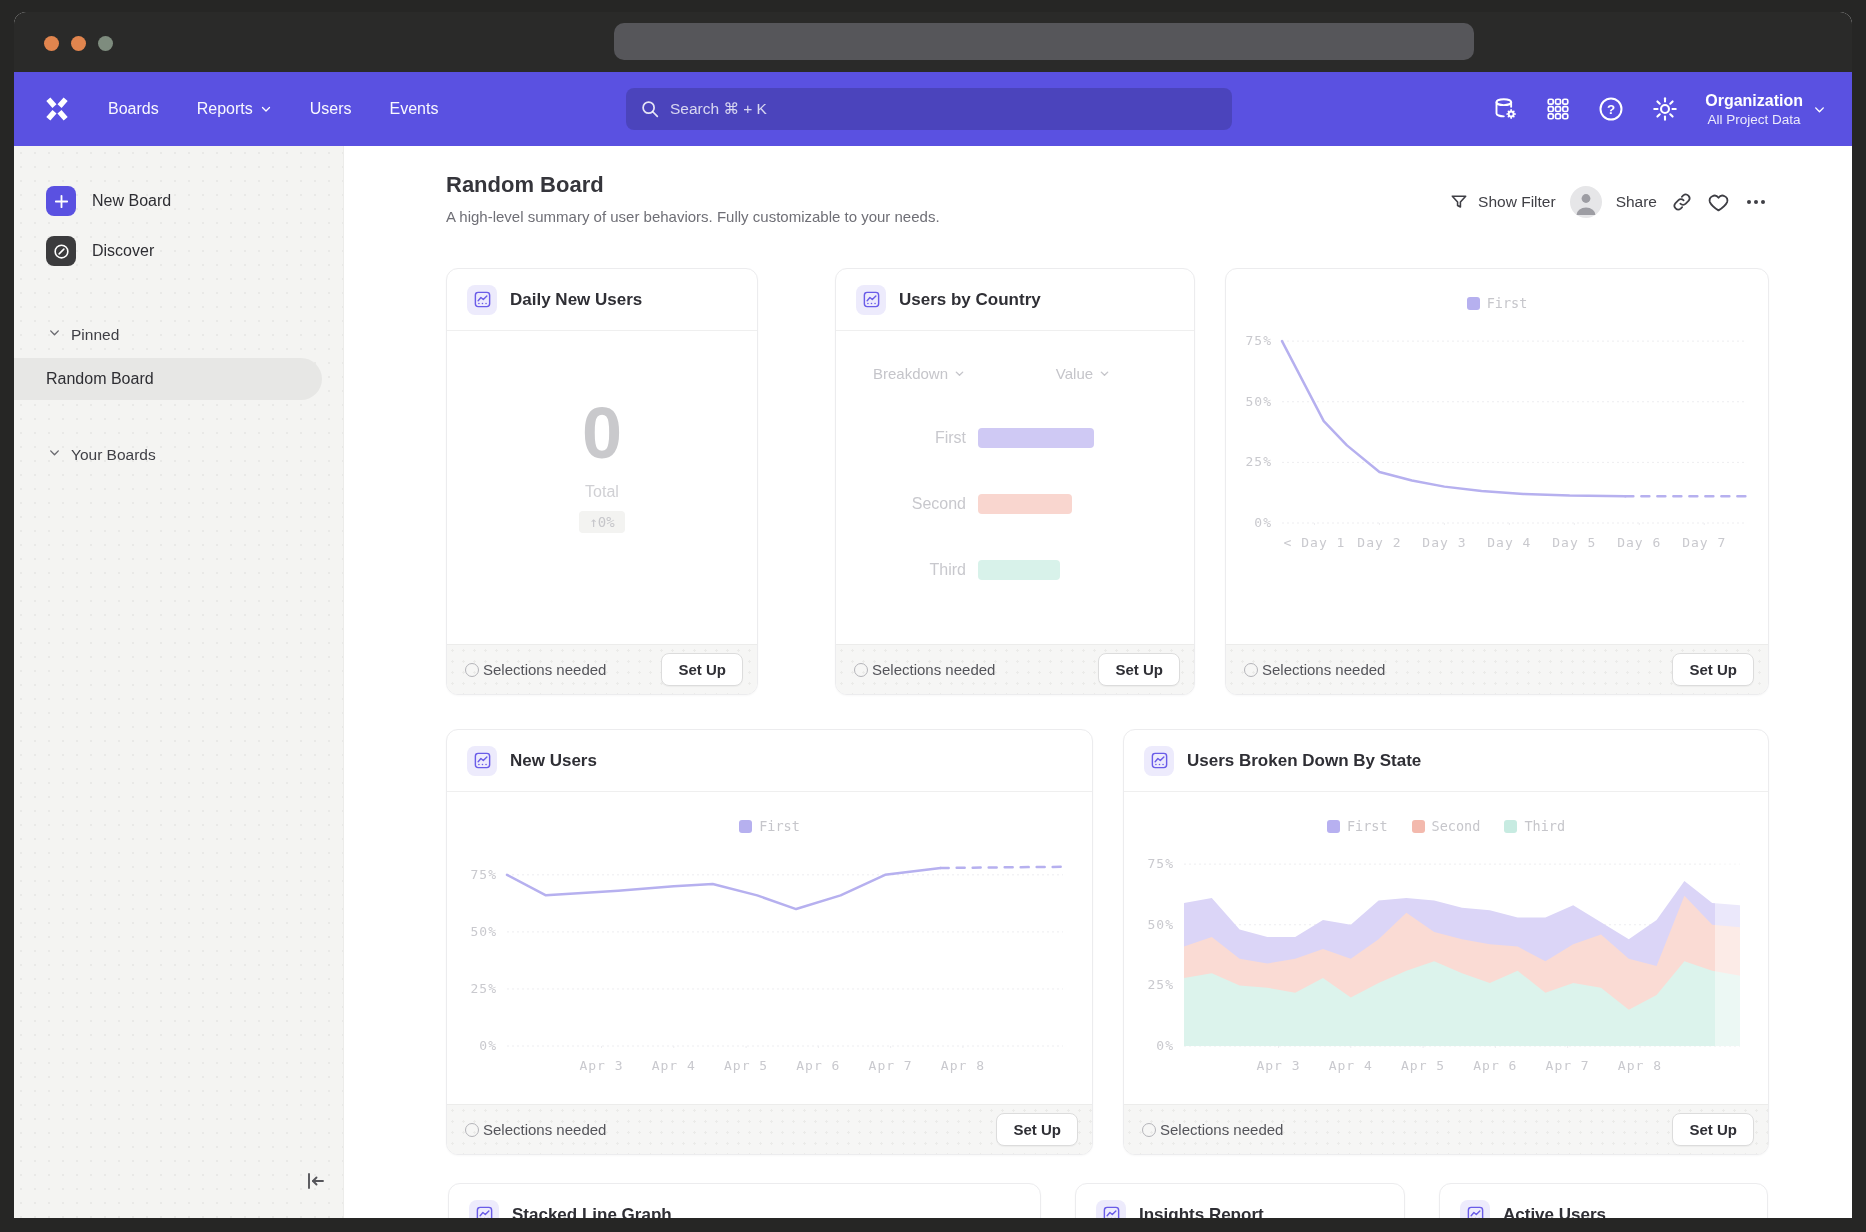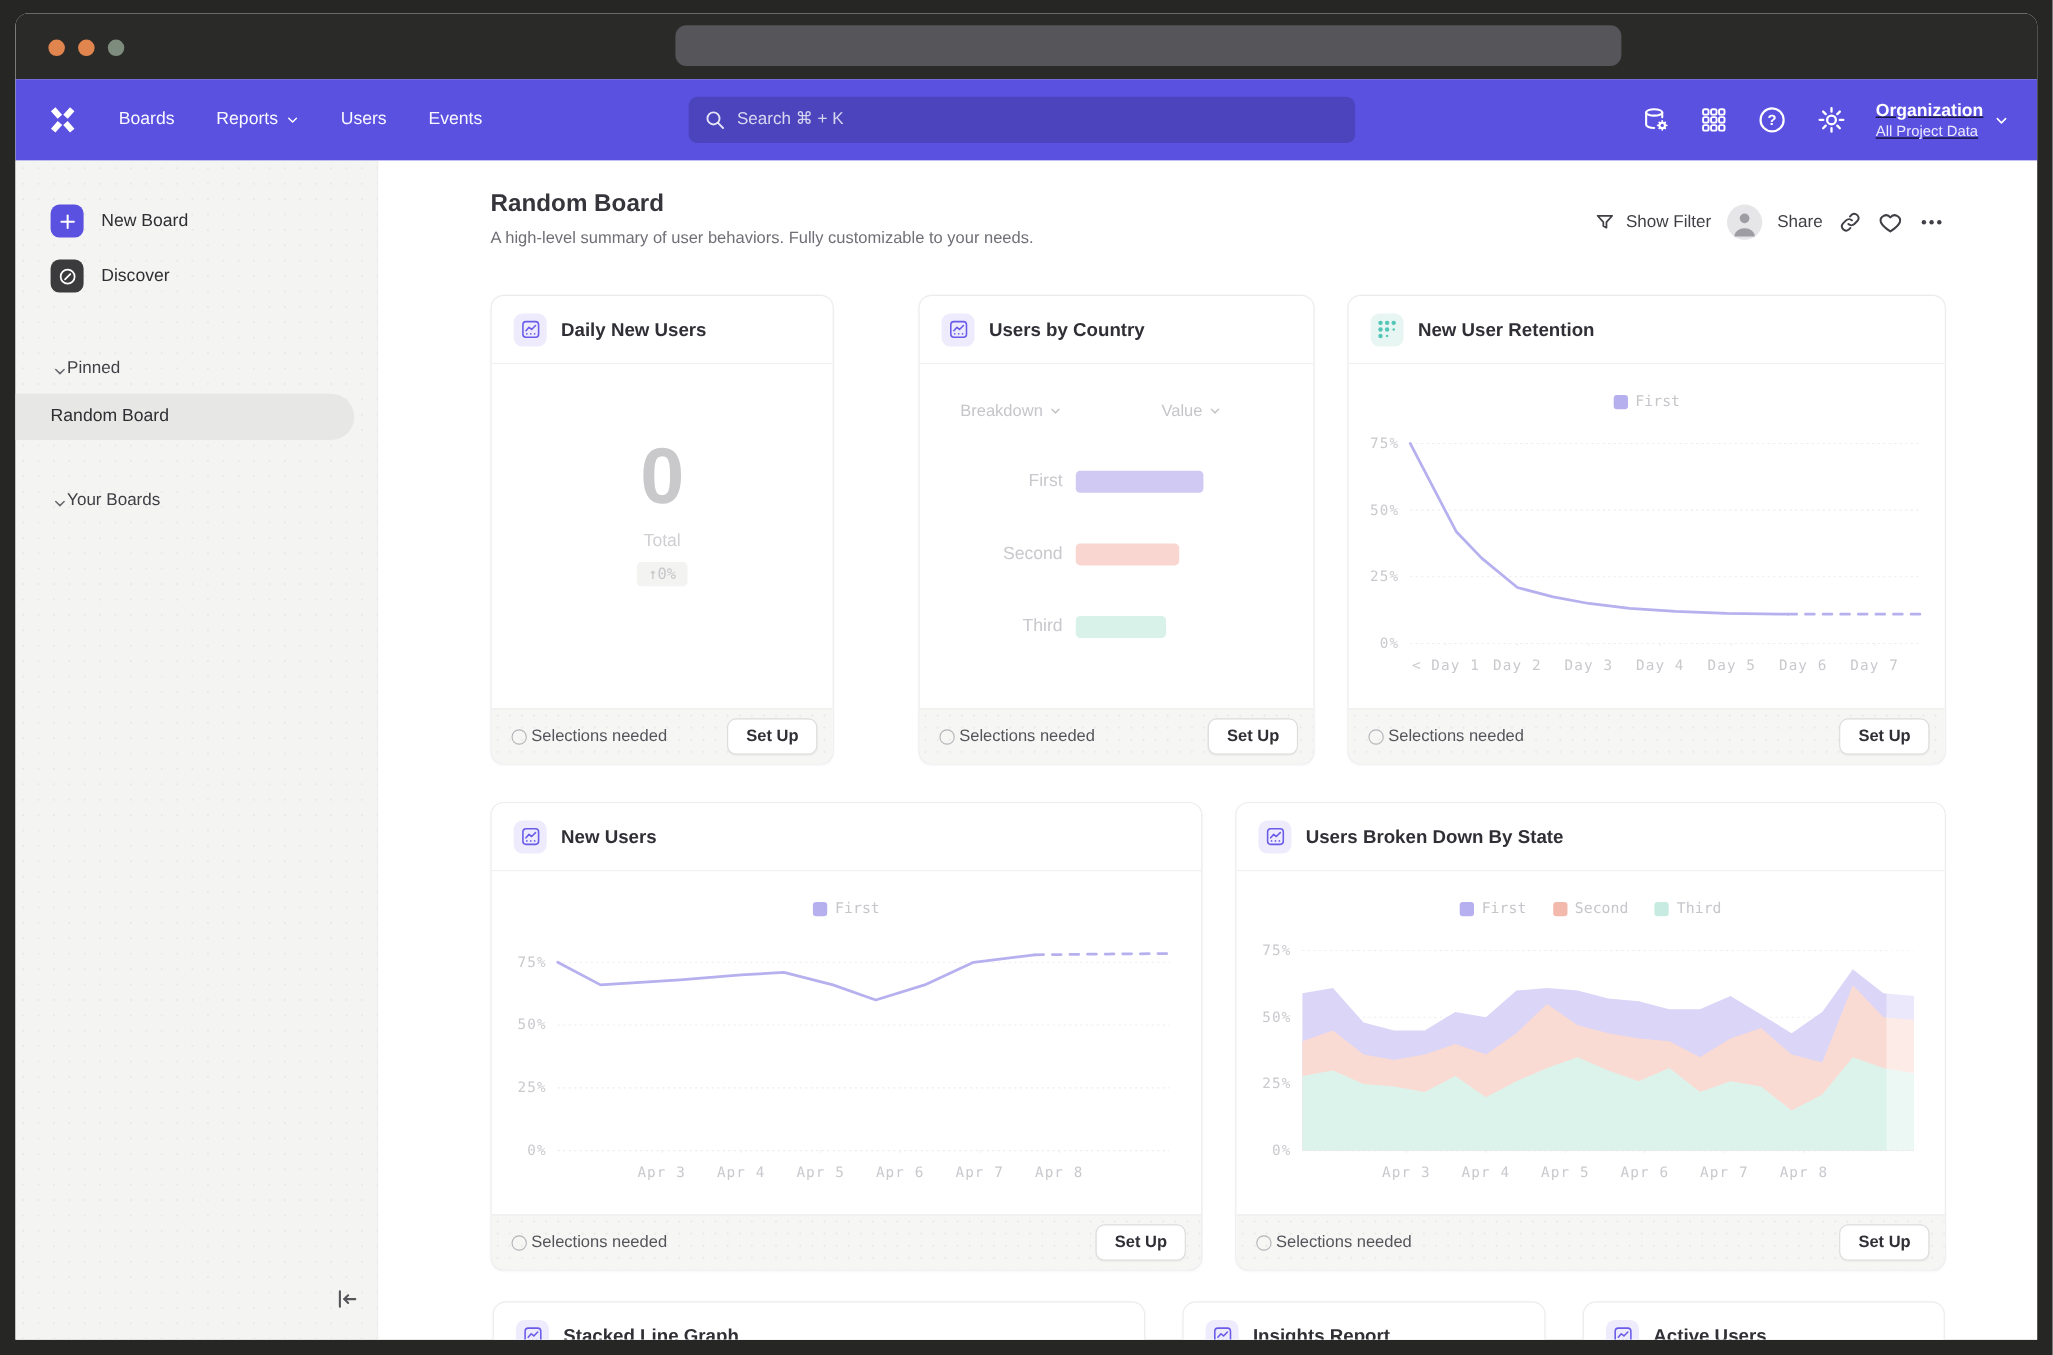--- a/index.html
+++ b/index.html
@@ -29,35 +29,35 @@
   .nav-item { color:rgba(255,255,255,0.96); font-size:16px; background:none; border:none;
     font-family:inherit; display:flex; align-items:center; gap:7px; cursor:pointer; }
   .search-wrap { position:absolute; left:612px; top:16px; width:606px; height:42px; }
   .search-wrap svg { position:absolute; left:13px; top:10px; }
   .search-input { width:100%; height:100%; background:rgba(0,0,0,0.16); border:none;
     border-radius:8px; padding:0 14px 0 44px; color:#fff; font-size:15.5px; font-family:inherit; }
   .search-input::placeholder { color:rgba(255,255,255,0.78); }
   .nav-right { position:absolute; right:26px; top:0; height:74px; display:flex; align-items:center; gap:26px; }
   .icon-btn { background:none; border:none; cursor:pointer; display:flex; align-items:center; }
   .org { display:flex; align-items:center; gap:10px; cursor:pointer; }
-  .org-txt { display:flex; flex-direction:column; align-items:flex-start;text-decoration:underline; }
+  .org-txt { display:flex; flex-direction:column; align-items:center; }
   .org-name { color:#fff; font-weight:700; font-size:16px; line-height:20px; }
   .org-scope { color:rgba(255,255,255,0.88); font-size:13.5px; line-height:17px; }
   
   .content { flex:1; display:flex; min-height:0; }
   .sidebar { width:330px; flex:0 0 auto; position:relative;
     background-color:#f4f4f2;
     background-image:radial-gradient(circle,#e9e9e7 1.1px,transparent 1.2px);
     background-size:14px 14px; border-right:1px solid #ececea; }
   .side-row { display:flex; align-items:center; gap:16px; padding:10px 0 10px 32px; cursor:pointer; }
   .side-ic { width:30px; height:30px; border-radius:8px; display:flex; align-items:center; justify-content:center; flex:0 0 auto; }
   .side-ic.dark { background:#3b3b3d; }
   .side-ic.purple { background:#5a51e1; }
   .side-lbl { font-size:16px; color:#2e2e33; }
-  .side-section { display:flex; align-items:flex-end; padding:12px 0 10px 34px;
+  .side-section { display:flex; align-items:flex-start; gap:10px; padding:12px 0 10px 34px;
     font-size:15.5px; color:#3f3f45; cursor:pointer; }
   .pinned-item { margin-top:4px; width:308px; padding:12px 0 12px 32px;
     background:#e7e7e5; border-radius:0 22px 22px 0; font-size:16px; color:#2e2e33; cursor:pointer; }
   .collapse-btn { position:absolute; right:16px; bottom:22px; background:none; border:none; cursor:pointer; }
   .main { flex:1; background:#fff; position:relative; overflow:hidden; }
   
   .page-header { position:absolute; left:102px; right:84px; top:26px;
     display:flex; justify-content:space-between; align-items:flex-start; }
   .page-title { font-size:22px; font-weight:700; color:#35353b; }
   .page-subtitle { margin-top:10px; font-size:15px; color:#6f6f76; }
@@ -381,35 +381,20 @@
         <div class="card-footer">
           <span class="foot-left">
               <span class="circle-ic"></span>
               <span>Selections needed</span>
             </span>
           <button class="setup-btn">Set Up</button>
         </div>
       </div>
 
       <div class="card" style="left:881px;top:122px;width:544px;height:427px">
-        <div class="card-header">
-          <span class="card-ic mint">
-            <svg width="30" height="30" viewBox="0 0 30 30" fill="#53c6b6">
-              <circle cx="9" cy="8.5" r="2"></circle>
-                <circle cx="15" cy="8.5" r="2"></circle>
-                <circle cx="21" cy="8.5" r="2"></circle>
-              <circle cx="9" cy="14.5" r="2"></circle>
-                <circle cx="15" cy="14.5" r="2"></circle>
-                <circle cx="21" cy="14.5" r="1.1"></circle>
-              <circle cx="9" cy="20.5" r="2"></circle>
-                <circle cx="15" cy="20.5" r="1.1"></circle>
-            </svg>
-          </span>
-          <span class="card-title">New User Retention</span>
-        </div>
         <div class="legend">
           <span class="legend-item">
               <span class="legend-sw" style="background: rgb(182, 176, 239);"></span>
               <span class="legend-lbl">First</span>
             </span>
         </div>
         <svg class="chart" width="528" height="244" style="margin-left:8px">
             <line x1="48" x2="512" y1="26.125" y2="26.125" class="grid"></line>
             <text x="38" y="30.125" class="tick" text-anchor="end">75%</text>
             <line x1="48" x2="512" y1="86.75" y2="86.75" class="grid"></line>

